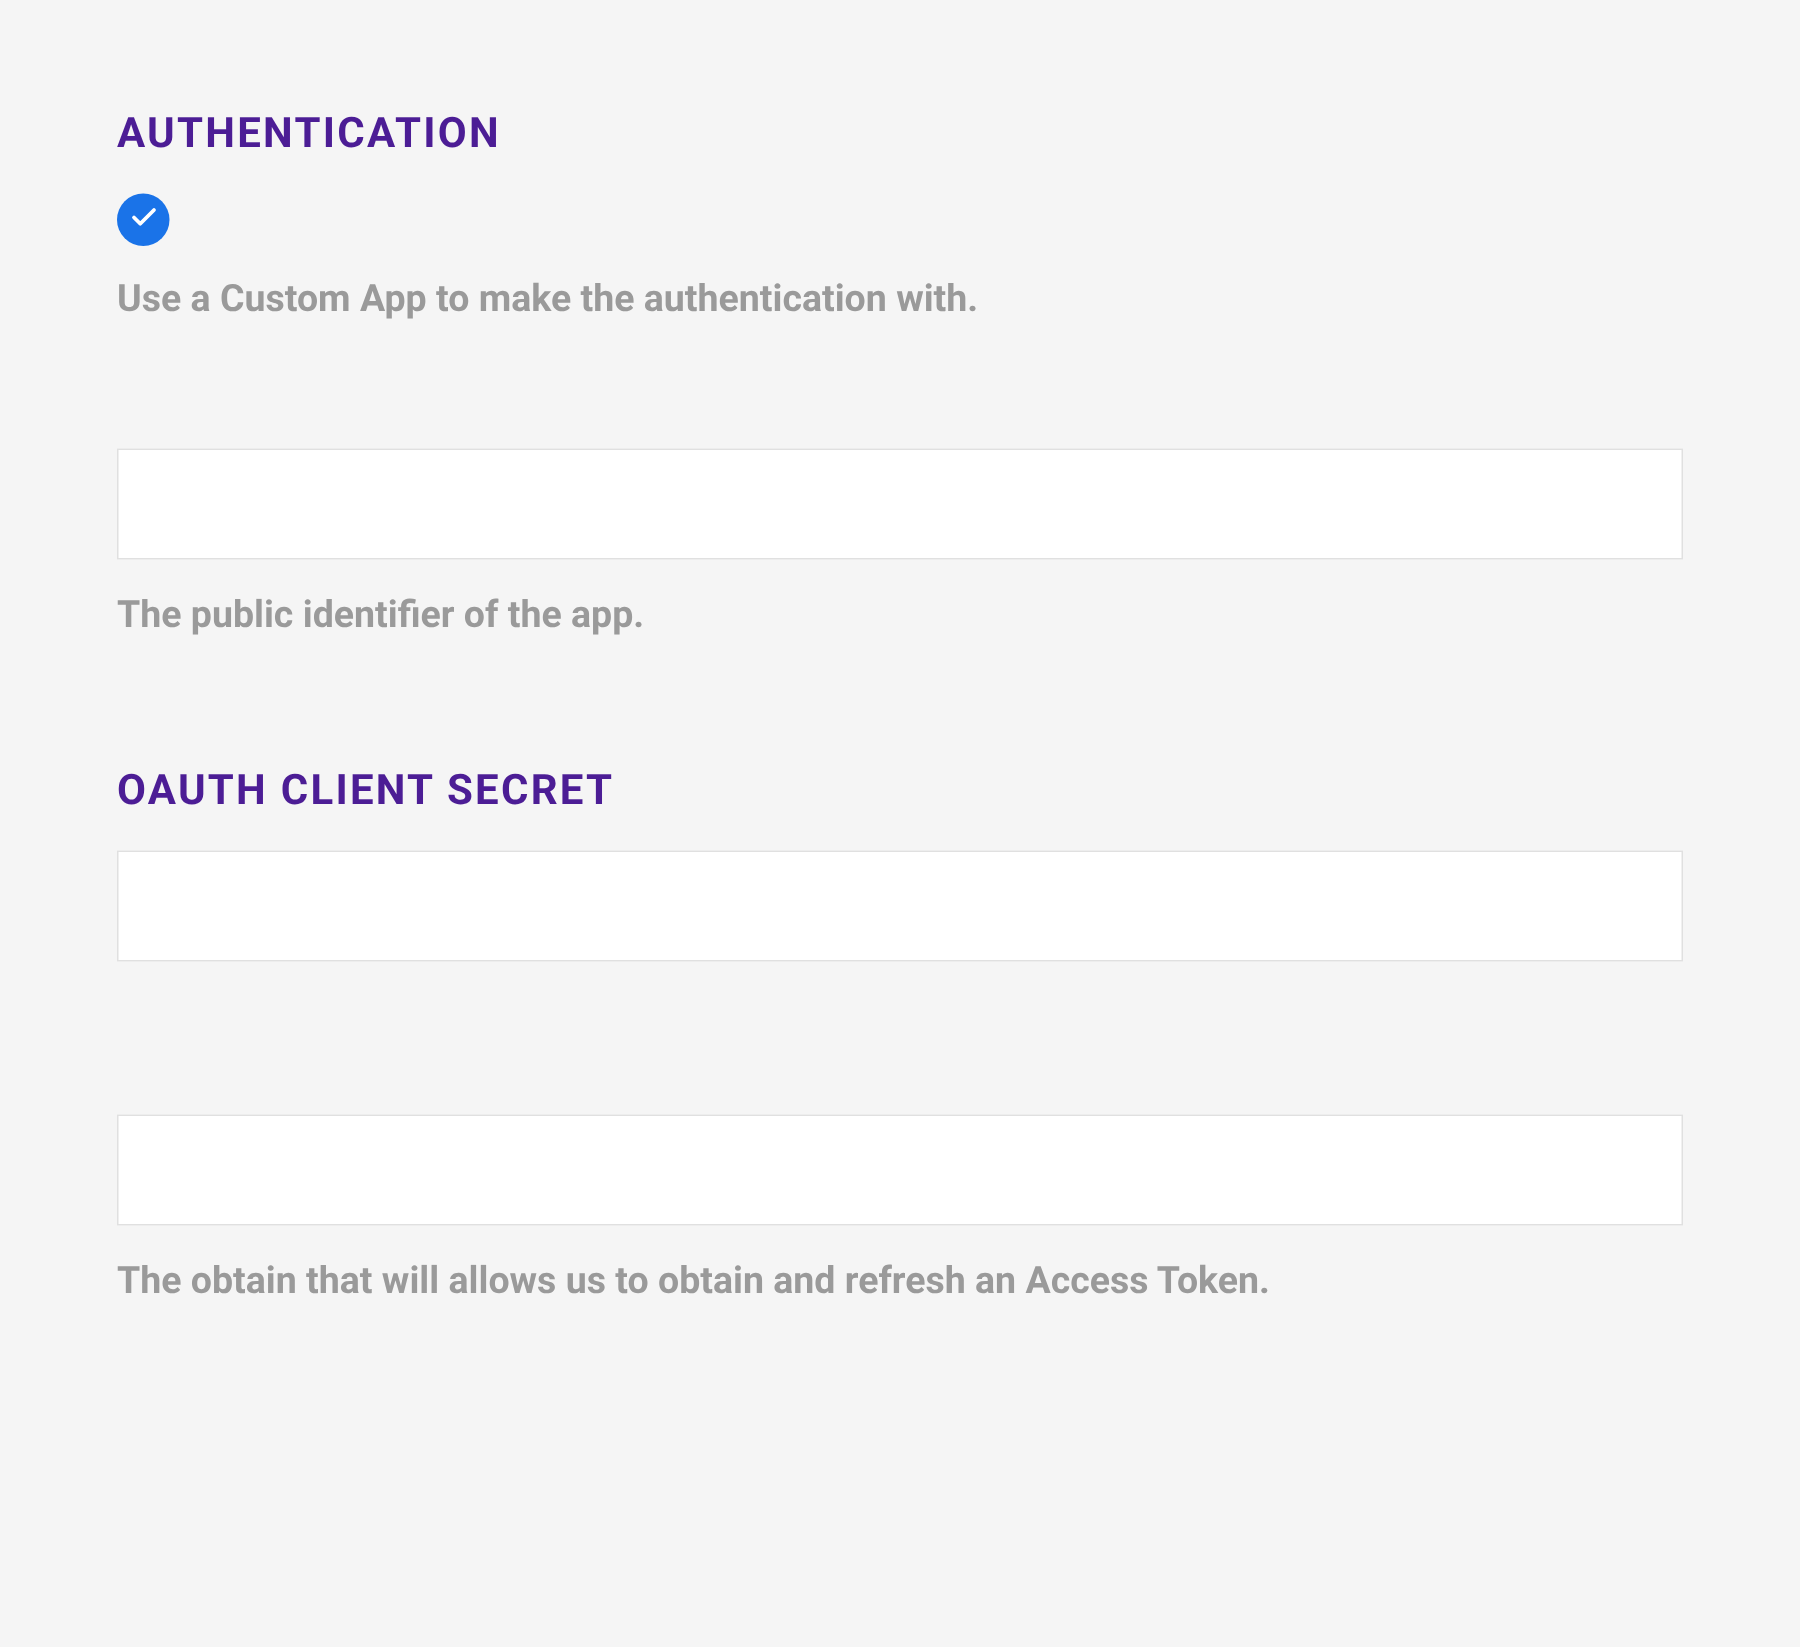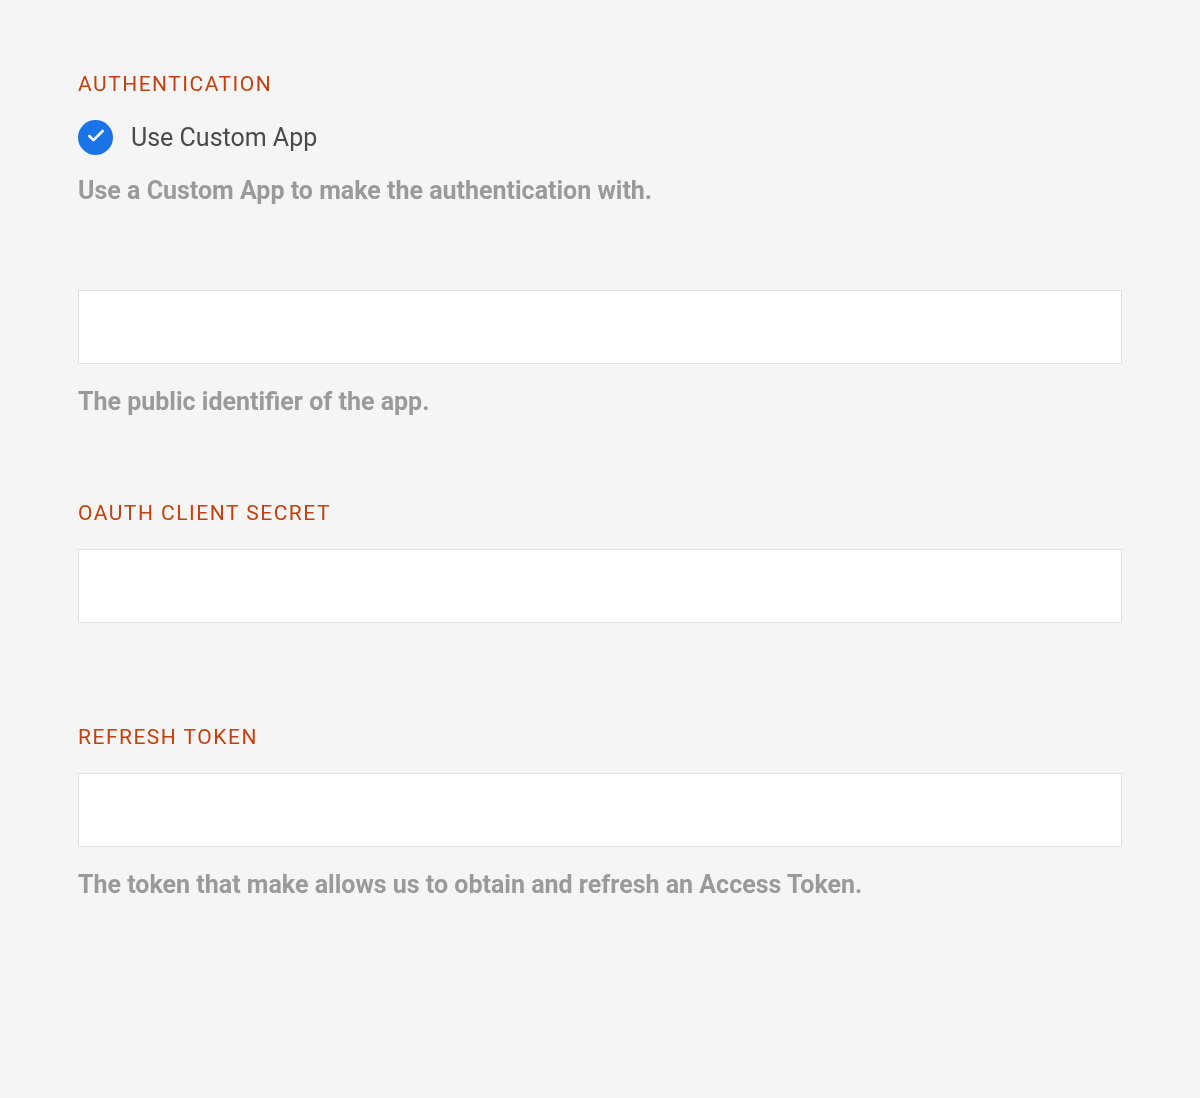--- a/index.html
+++ b/index.html
@@ -14,24 +14,24 @@
       height: 1098px;
       padding: 72px 78px;
     }
     .form-section {
       margin-bottom: 82px;
     }
     .form-section:last-child {
       margin-bottom: 0;
     }
     .section-label {
-      font-size: 21px;
-      font-weight: 400;
+      font-size: 28px;
+      font-weight: 700;
       letter-spacing: 1.5px;
-      color: #c2410c;
+      color: #4c1d95;
       text-transform: uppercase;
       margin-bottom: 24px;
     }
     .checkbox-row {
       display: flex;
       align-items: center;
       gap: 18px;
       margin-bottom: 18px;
     }
     .checkbox-circle {
@@ -83,32 +83,30 @@
 <div class="form-section">
   <div class="section-label">AUTHENTICATION</div>
   <div class="checkbox-row">
     <div class="checkbox-circle">
       <span>
         <svg viewBox="0 0 24 24">
             <polyline points="4 12 9 17 20 6"></polyline>
           </svg>
       </span>
     </div>
-    <span class="checkbox-label">Use Custom App</span>
   </div>
   <div class="help-text">Use a Custom App to make the authentication with.</div>
 </div>
 
 <div class="form-section">
   <input type="text" class="text-input" value="" style="">
   <div class="help-text">The public identifier of the app.</div>
 </div>
 
 <div class="form-section">
   <div class="section-label">OAUTH CLIENT SECRET</div>
   <input type="text" class="text-input" value="" style="">
 </div>
 
 <div class="form-section">
-  <div class="section-label">REFRESH TOKEN</div>
   <input type="text" class="text-input" value="" style="">
-  <div class="help-text">The token that make allows us to obtain and refresh an Access Token.</div>
+  <div class="help-text">The obtain that will allows us to obtain and refresh an Access Token.</div>
 </div>
 
 </body></html>

